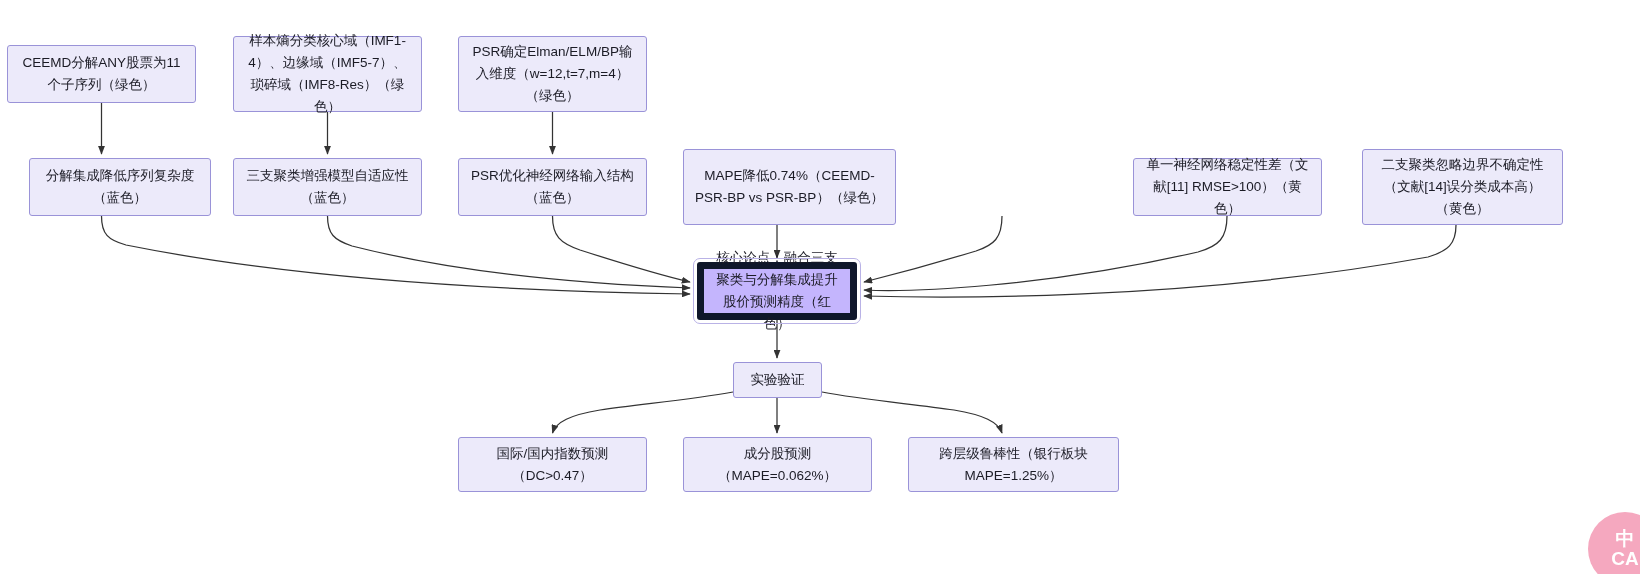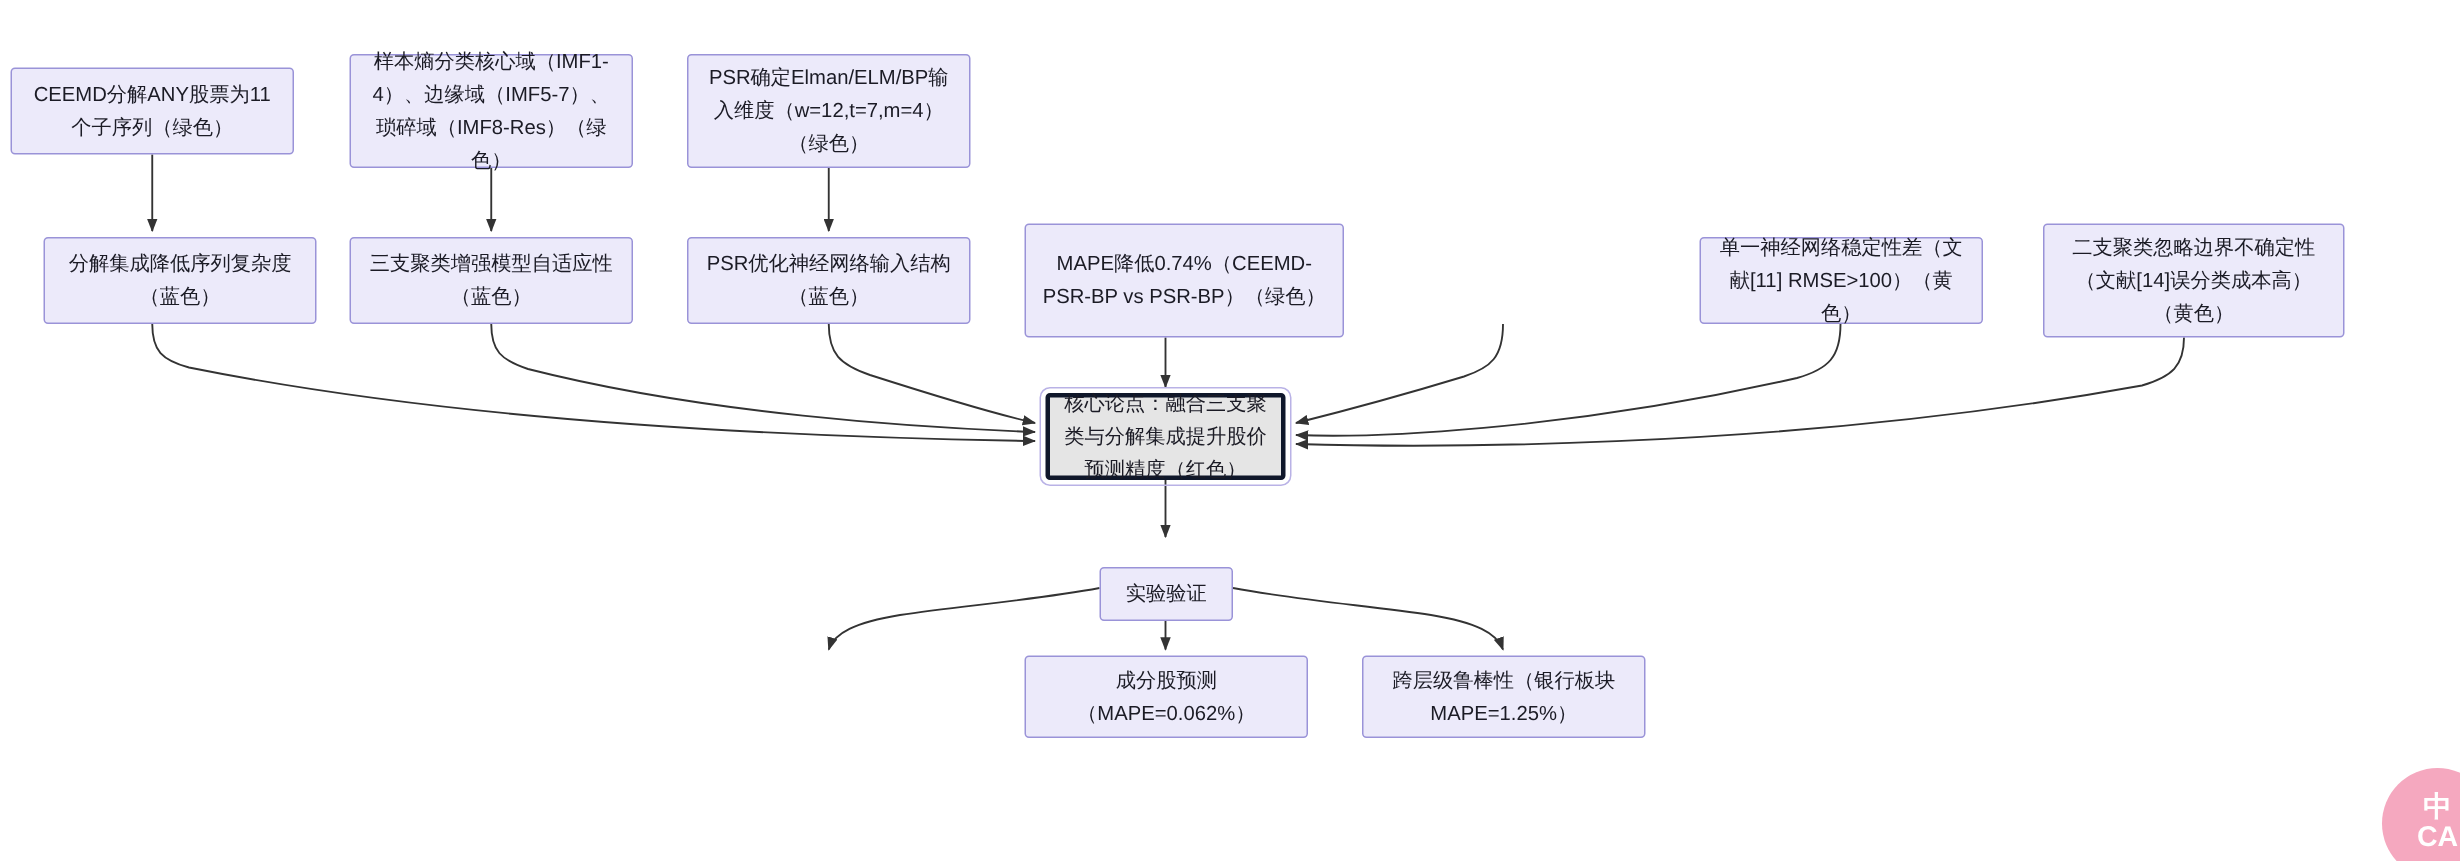--- a/index.html
+++ b/index.html
@@ -36,22 +36,22 @@
     align-items: center;
     justify-content: center;
     text-align: center;
     color: #1b1b25;
     font-size: 13.5px;
     line-height: 1.62;
     padding: 4px 9px;
     z-index: 2;
   }
   .node-core {
-    background: #e5e5e5;
-    border: 3px solid #0f172a;
+    background: #c4b5fd;
+    border: 7px solid #0f172a;
     outline: 1px solid #b9b2e6;
     outline-offset: 3px;
   }
   .node span {
     display: block;
     width: 100%;
   }
   .watermark {
     position: absolute;
     border-radius: 50%;
@@ -130,28 +130,31 @@
     <span>单一神经网络稳定性差（文献[11] RMSE&gt;100）（黄色）</span>
   </div>
   <div class="node" style="left:1362px;top:149px;width:201px;height:76px;">
     <span>二支聚类忽略边界不确定性（文献[14]误分类成本高）（黄色）</span>
   </div>
 
   <div class="node node-core" style="left:697px;top:262px;width:160px;height:58px;">
     <span>核心论点：融合三支聚类与分解集成提升股价预测精度（红色）</span>
   </div>
 
-  <div class="node" style="left:733px;top:362px;width:89px;height:36px;margin-top:16px;">
+  <div class="node" style="left:733px;top:362px;width:89px;height:36px;">
     <span>实验验证</span>
   </div>
 
+  <div class="node" style="left:458px;top:437px;width:189px;height:55px;">
+    <span>国际/国内指数预测（DC&gt;0.47）</span>
+  </div>
   <div class="node" style="left:683px;top:437px;width:189px;height:55px;">
     <span>成分股预测（MAPE=0.062%）</span>
   </div>
-  <div class="node" style="left:908px;top:437px;width:189px;height:55px;align-items:center;">
+  <div class="node" style="left:908px;top:437px;width:211px;height:55px;align-items:center;">
     <span>跨层级鲁棒性（银行板块MAPE=1.25%）</span>
   </div>
 
   <div class="watermark" style="left:1588px;top:512px;width:74px;height:74px;">
     <div>
       <div>中</div>
       <div>CA</div>
     </div>
   </div>
 

